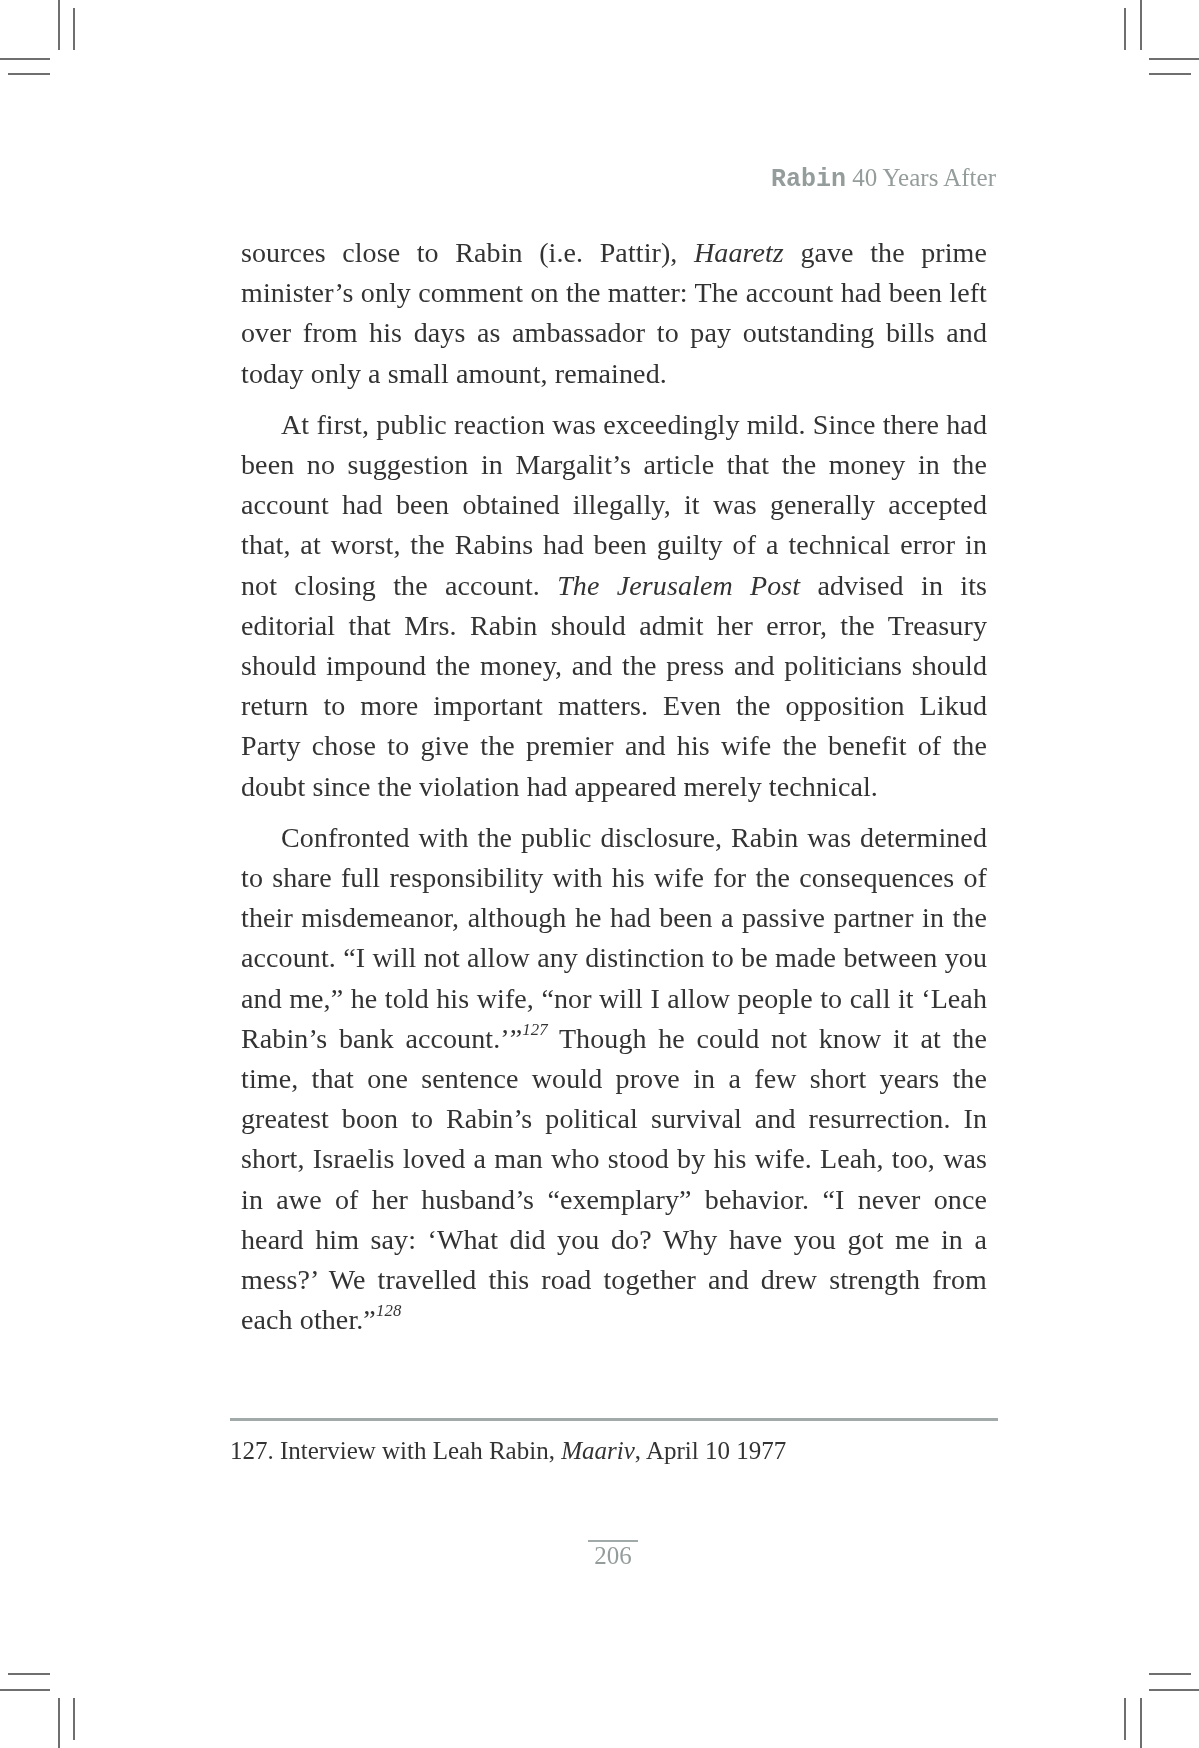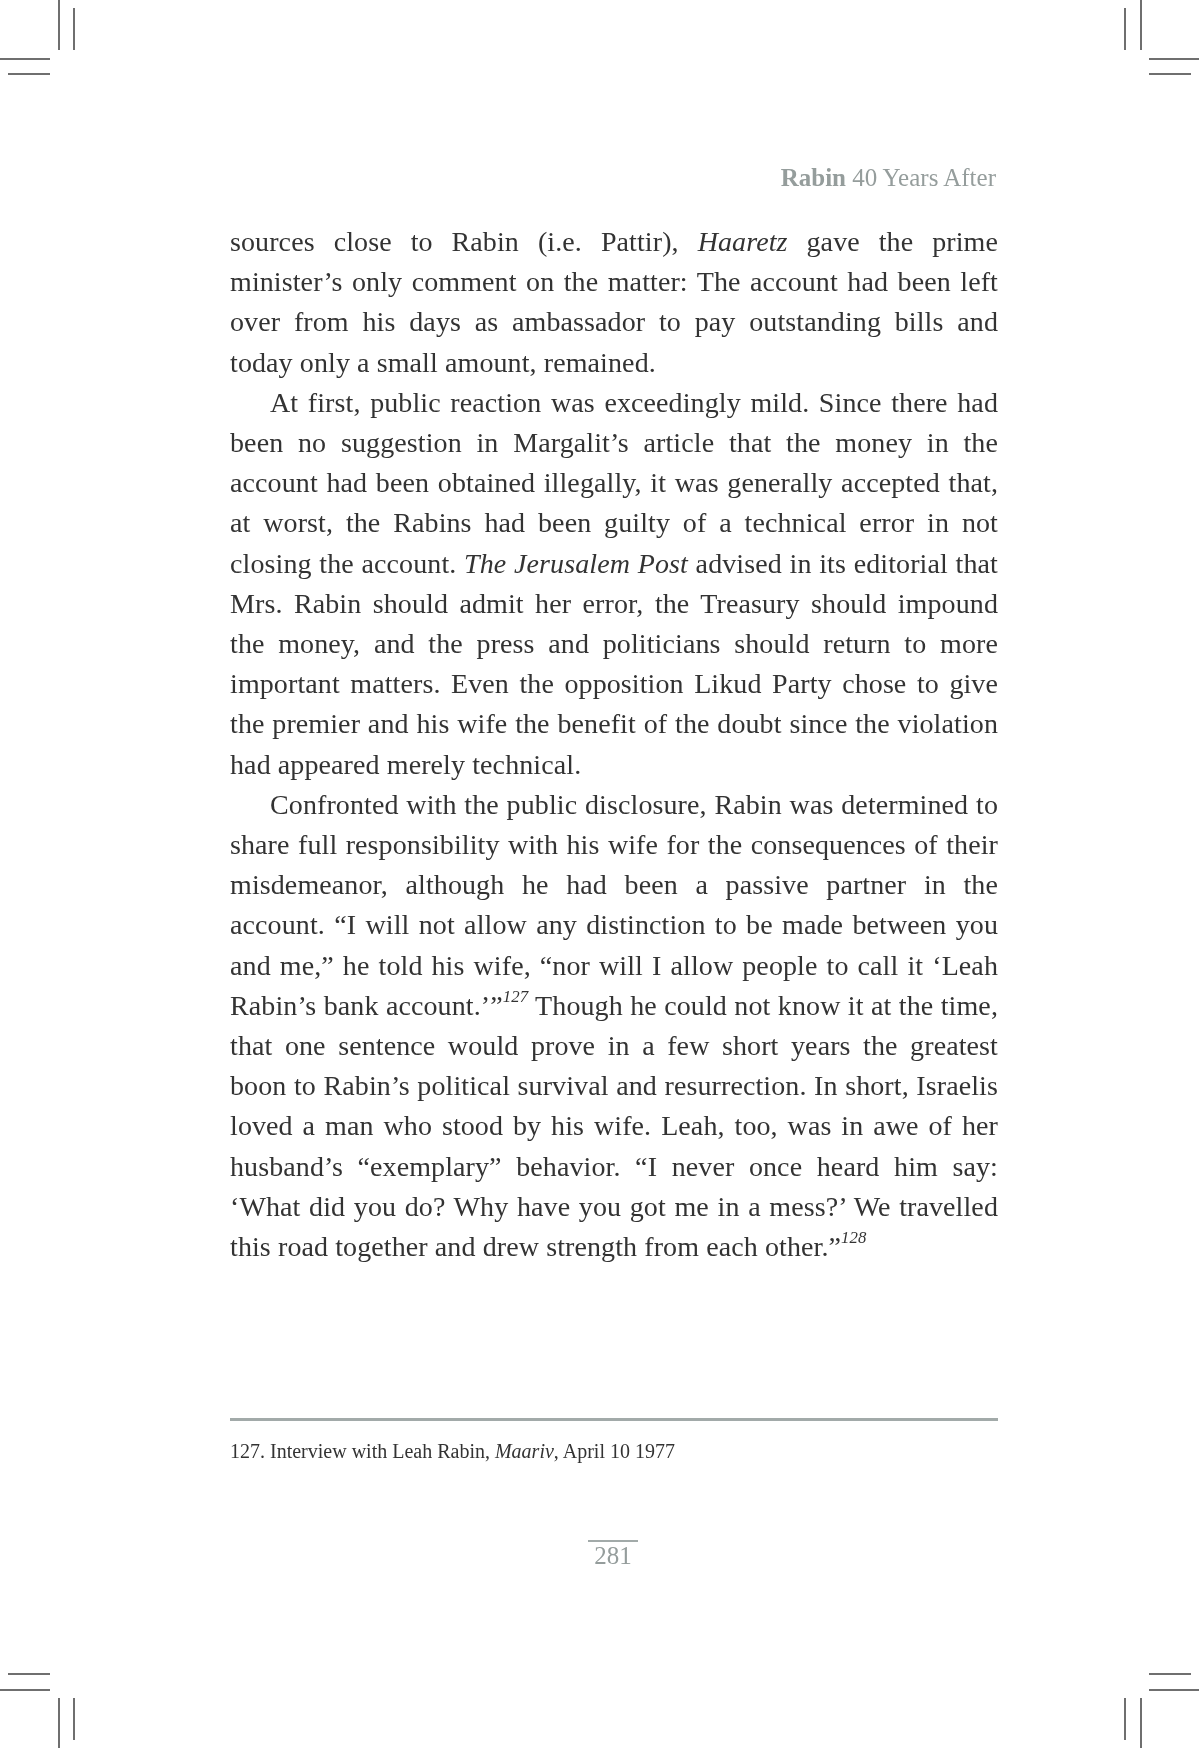--- a/index.html
+++ b/index.html
@@ -3,35 +3,35 @@
 <meta charset="utf-8">
 <style>
   html, body { margin: 0; padding: 0; background: #ffffff; }
   body { width: 1199px; height: 1748px; position: relative; overflow: hidden; }
   .crop { position: absolute; background: #6f6f6f; }
   .page-header {
     position: absolute; right: 203px; top: 164px;
     font-family: "Liberation Serif", serif; font-size: 25px; color: #959d9c;
     white-space: nowrap;
   }
-  .page-header b { font-weight: bold; }
+  .page-header b { font-weight: bold; font-family: Liberation Mono, monospace; }
   .body-text {
     position: absolute; left: 230px; top: 222px; width: 768px;
     font-family: "Liberation Serif", serif; font-size: 28px; line-height: 40.2px;
     color: #333333; text-align: justify; letter-spacing: 0.1px;
   }
-  .body-text p { margin: 0; text-indent: 0; }
+  .body-text p { margin: 11px; text-indent: 0; }
   .body-text p.indent { text-indent: 40px; }
   sup { font-size: 0.6em; line-height: 0; vertical-align: 0.75em; font-style: italic; }
   .footnote-rule {
     position: absolute; left: 230px; top: 1418px; width: 768px; height: 3px; background: #a2aaa9;
   }
   .footnotes {
     position: absolute; left: 230px; top: 1435px; width: 768px;
-    font-family: "Liberation Serif", serif; font-size: 20px; color: #333333;
+    font-family: "Liberation Serif", serif; font-size: 25px; color: #333333;
   }
   .footnotes .fn { margin: 0 0 23px 0; line-height: 32px; }
   .page-number-wrap {
     position: absolute; left: 588px; top: 1540px; width: 50px; text-align: center;
     font-family: "Liberation Serif", serif; font-size: 25px; color: #959d9c;
     border-top: 2px solid #a2aaa9; padding-top: 0px; line-height: 28px;
   }
 </style>
 </head>
 <body>
@@ -65,13 +65,13 @@
     <p class="indent"><span>At first, public reaction was exceedingly mild. Since there had been no suggestion in Margalit’s article that the money in the account had been obtained illegally, it was generally accepted that, at worst, the Rabins had been guilty of a technical error in not closing the account. </span><i>The Jerusalem Post</i><span> advised in its editorial that Mrs. Rabin should admit her error, the Treasury should impound the money, and the press and politicians should return to more important matters. Even the opposition Likud Party chose to give the premier and his wife the benefit of the doubt since the violation had appeared merely technical.</span></p>
     <p class="indent"><span>Confronted with the public disclosure, Rabin was determined to share full responsibility with his wife for the consequences of their misdemeanor, although he had been a passive partner in the account. “I will not allow any distinction to be made between you and me,” he told his wife, “nor will I allow people to call it ‘Leah Rabin’s bank account.’”</span><sup>127</sup><span> Though he could not know it at the time, that one sentence would prove in a few short years the greatest boon to Rabin’s political survival and resurrection. In short, Israelis loved a man who stood by his wife. Leah, too, was in awe of her husband’s “exemplary” behavior.  “I never once heard him say: ‘What did you do? Why have you got me in a mess?’ We travelled this road together and drew strength from each other.”</span><sup>128</sup></p>
   </div>
 
 <div class="footnote-rule"></div>
 
 <div class="footnotes" id="footnotes">
     <p class="fn"><span>127. Interview with Leah Rabin, </span><i>Maariv</i><span>, April 10 1977</span></p>
   </div>
 
-<div class="page-number-wrap">281</div>
+<div class="page-number-wrap">206</div>
 
 </body></html>

